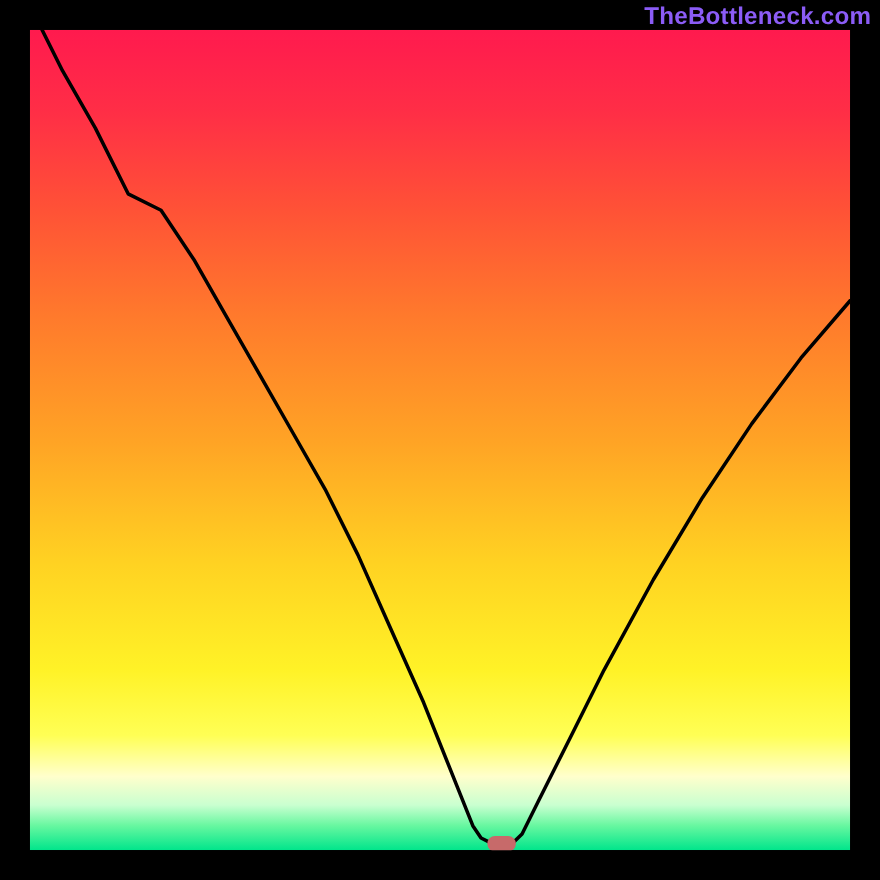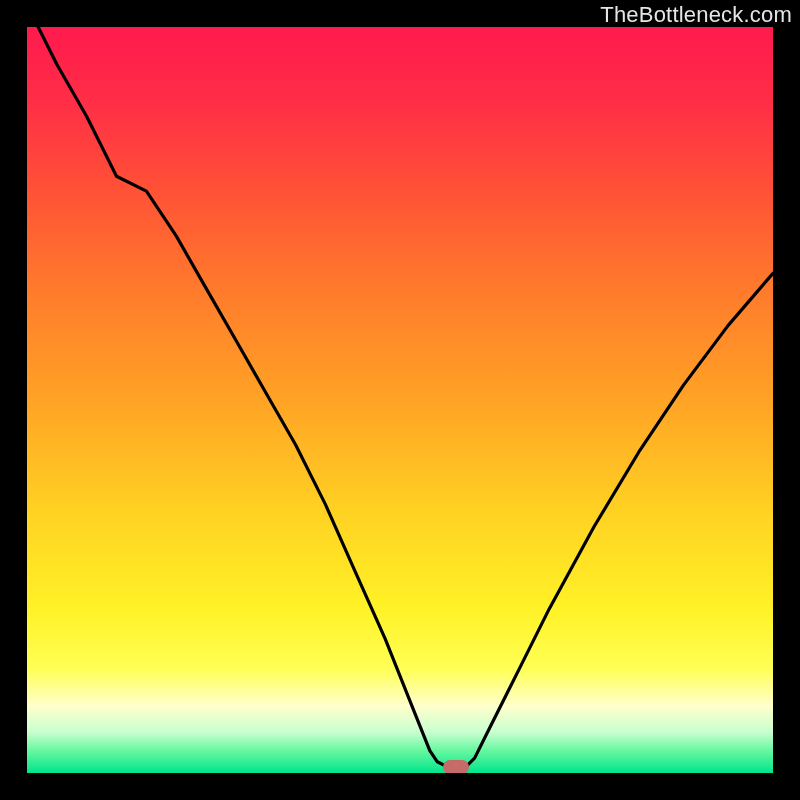--- a/index.html
+++ b/index.html
@@ -12,24 +12,24 @@
   }
   .container {
     position: relative;
     width: 800px;
     height: 800px;
   }
   .watermark {
     position: absolute;
     top: 2px;
     right: 8px;
-    color: #e5e5e5;
+    color: #8b5cf6;
     font-family: Arial, Helvetica, sans-serif;
     font-size: 22px;
-    font-weight: 400;
+    font-weight: 700;
     z-index: 10;
     letter-spacing: 0.2px;
   }
   .plot-area {
     position: absolute;
     left: 27px;
     top: 27px;
     width: 746px;
     height: 746px;
     overflow: hidden;

